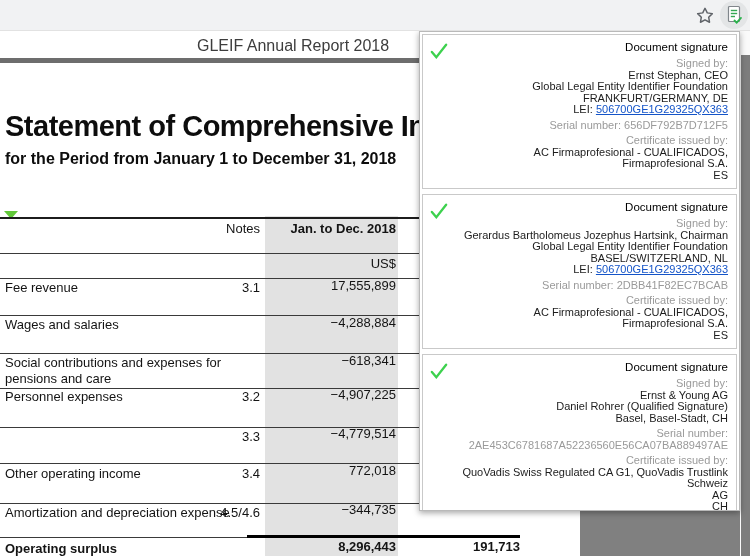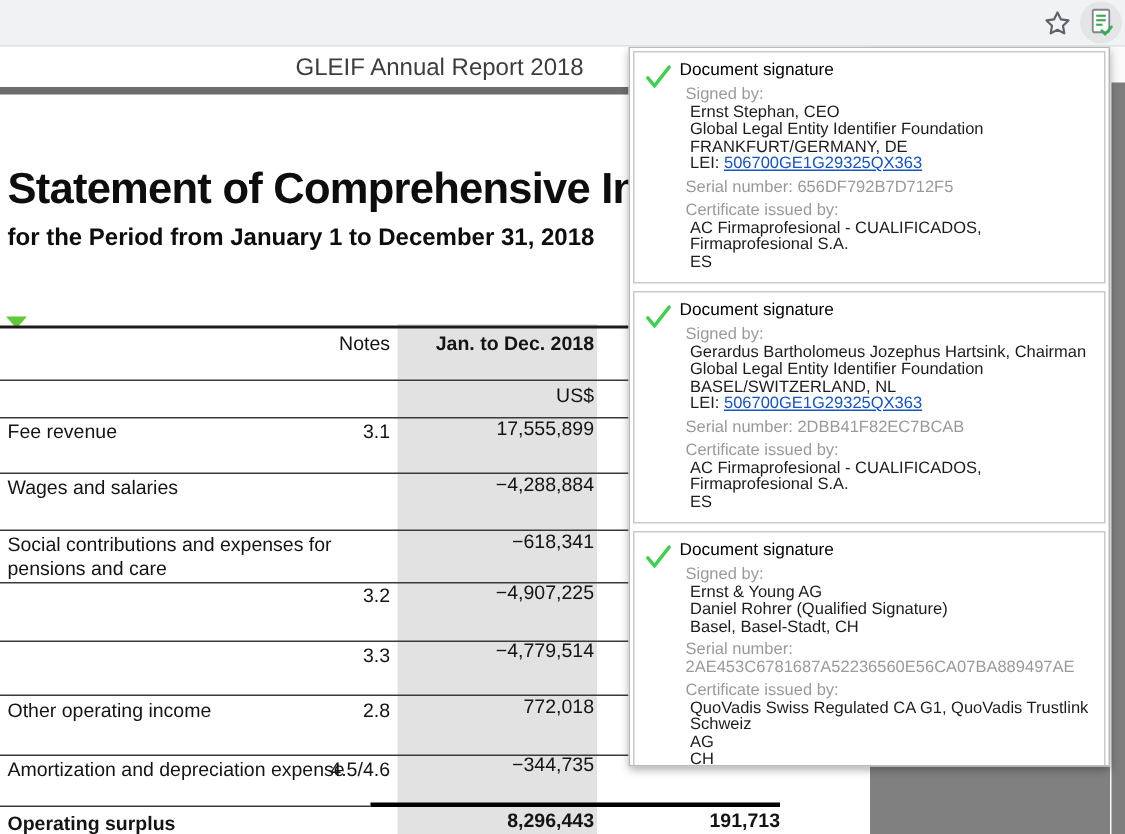--- a/index.html
+++ b/index.html
@@ -40,21 +40,21 @@
 
   
   .scroll-track{position:absolute;left:740px;top:30px;width:10px;height:526px;background:#fafafa;z-index:3;}
   .scroll-thumb{position:absolute;left:741px;top:55px;width:9px;height:501px;background:#7d7d7d;z-index:4;cursor:pointer;}
 
   
   .popup{position:absolute;left:419px;top:31px;width:321px;height:480px;box-sizing:border-box;
          background:#fff;border:1px solid #b9b9b9;box-shadow:0 2px 6px rgba(0,0,0,.35);
          padding:2px;overflow:hidden;z-index:20;}
   .sig-block{position:relative;border:1px solid #c9c9c9;margin-bottom:5px;
-             padding:6px 8px 7px 8px;background:#fff;}
+             padding:6px 8px 7px 8px;background:#fff;text-align:right;}
   .check{position:absolute;left:7px;top:8px;}
   .sig-title{margin-left:22px;font-size:11.5px;color:#000;line-height:12px;}
   .sig-body{margin-left:26px;margin-top:5px;font-size:11px;line-height:11.5px;color:#1c1c1c;}
   .g-label{color:#9a9a9a;}
   .b-line{padding-left:3px;}
   .gap{margin-top:4px;}
   .lei{color:#1454c8;text-decoration:underline;cursor:pointer;}
 </style>
 </head>
 <body>
@@ -104,28 +104,29 @@
   <div class="t-txt t-label" style="top:250px">Fee revenue</div>
   <div class="t-txt t-note" style="top:250px">3.1</div>
   <div class="t-txt t-val" style="top:248px">17,555,899</div>
 
   <div class="t-txt t-label" style="top:287px">Wages and salaries</div>
   <div class="t-txt t-val" style="top:285px">−4,288,884</div>
 
   <div class="t-txt t-label" style="top:325px">Social contributions and expenses for pensions and care</div>
   <div class="t-txt t-val" style="top:323px">−618,341</div>
 
+  <div class="t-txt t-label" style="top:359px">Personnel expenses</div>
   <div class="t-txt t-note" style="top:359px">3.2</div>
   <div class="t-txt t-val" style="top:357px">−4,907,225</div>
 
   <div class="t-txt t-note" style="top:399px">3.3</div>
   <div class="t-txt t-val" style="top:396px">−4,779,514</div>
 
   <div class="t-txt t-label" style="top:436px">Other operating income</div>
-  <div class="t-txt t-note" style="top:436px">2.8</div>
+  <div class="t-txt t-note" style="top:436px">3.4</div>
   <div class="t-txt t-val" style="top:433px">772,018</div>
 
   <div class="t-txt t-label" style="top:475px">Amortization and depreciation expense</div>
   <div class="t-txt t-note" style="top:475px">4.5/4.6</div>
   <div class="t-txt t-val" style="top:472px">−344,735</div>
 
   <div class="t-txt t-label bold" style="top:511px">Operating surplus</div>
   <div class="t-txt t-val bold" style="top:509px">8,296,443</div>
   <div class="t-txt t-val2 bold" style="top:509px">191,713</div>
 </div>

